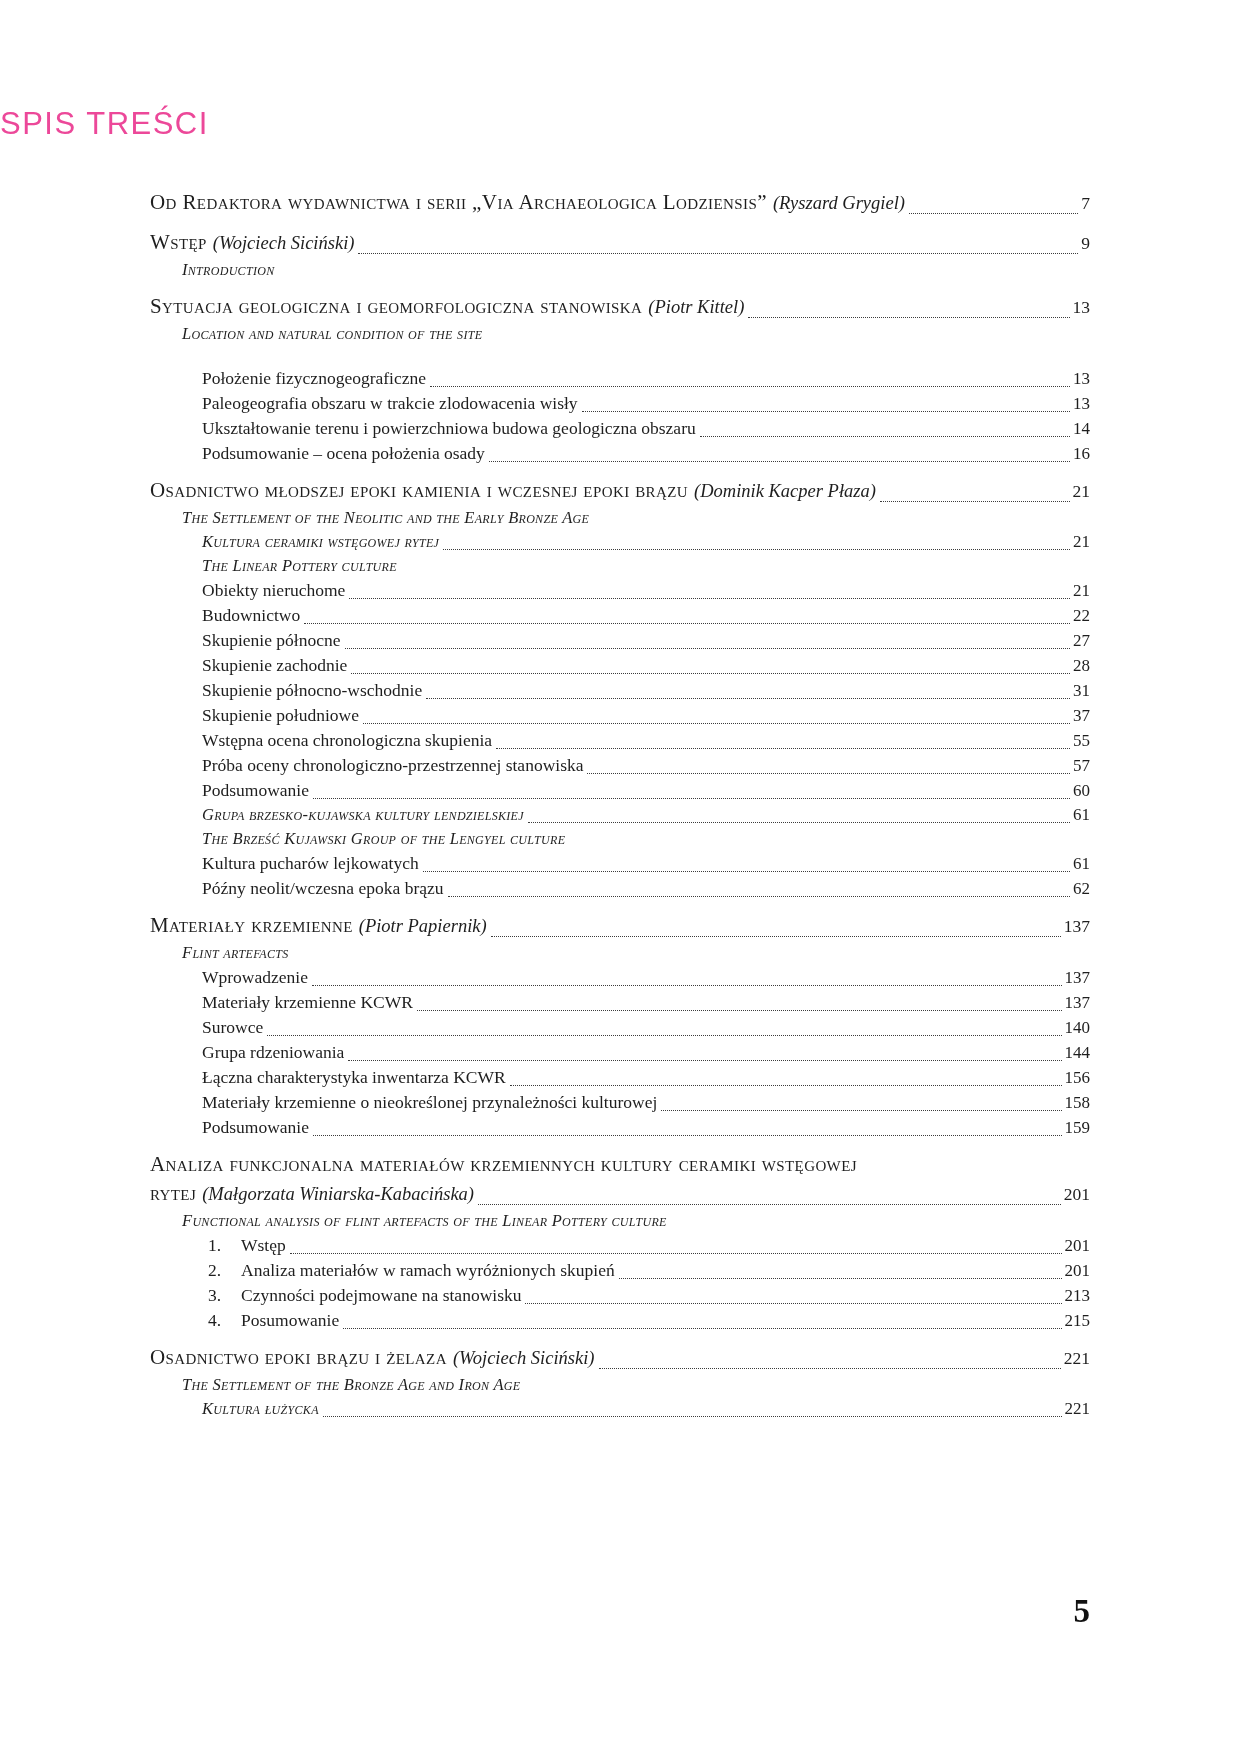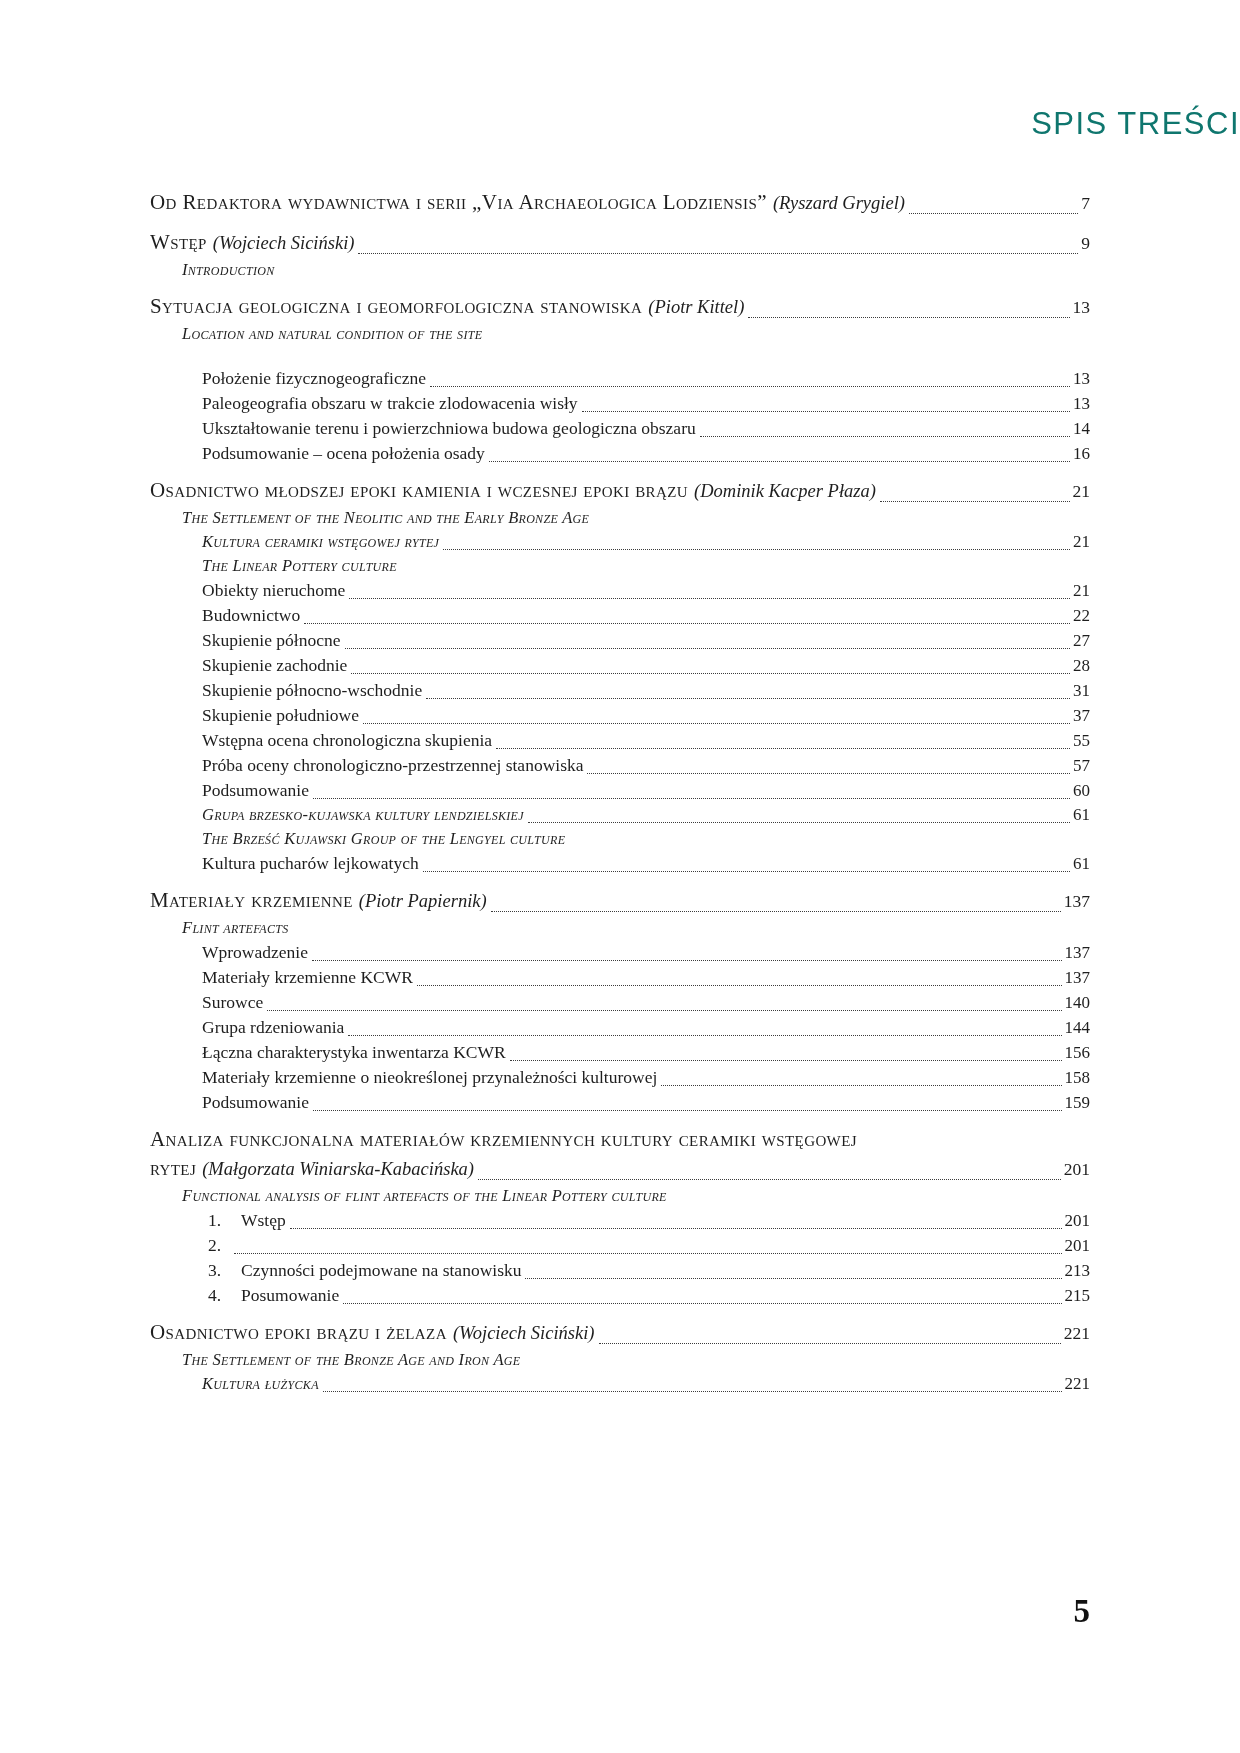--- a/index.html
+++ b/index.html
@@ -8,26 +8,26 @@
     position: relative;
     width: 1240px;
     height: 1753px;
     background: #ffffff;
     color: #1e1e1e;
     font-family: "Liberation Serif", serif;
     overflow: hidden;
   }
   .doc-title {
     margin-top: 106px;
-    text-align: right;
+    text-align: left;
     font-family: "Liberation Sans", sans-serif;
     font-weight: 300;
     font-size: 31px;
     letter-spacing: 1.5px;
-    color: #0f766e;
+    color: #ec4899;
   }
   .content {
     margin-left: 150px;
     width: 940px;
     margin-top: 46px;
   }
   .row {
     display: flex;
     align-items: baseline;
     line-height: 24px;
@@ -249,20 +249,25 @@
     <div class="row section-sc">
       <span class="t">The Brześć Kujawski Group of the Lengyel culture</span>
     </div>
 
     <div class="row section">
       <span class="t">Kultura pucharów lejkowatych</span>
       <span class="leader"></span>
       <span class="page-num">61</span>
     </div>
 
+    <div class="row section">
+      <span class="t">Późny neolit/wczesna epoka brązu</span>
+      <span class="leader"></span>
+      <span class="page-num">62</span>
+    </div>
 
     <div class="row chapter">
       <span class="t">Materiały krzemienne</span>
         <span class="author">(Piotr Papiernik)</span>
       <span class="leader"></span>
       <span class="page-num">137</span>
     </div>
 
     <div class="row chapter-en">
       <span class="t">Flint artefacts</span>
@@ -327,20 +332,21 @@
 
     <div class="row numbered">
       <span class="num">1.</span>
       <span class="t">Wstęp</span>
       <span class="leader"></span>
       <span class="page-num">201</span>
     </div>
 
     <div class="row numbered">
       <span class="num">2.</span>
+      <span class="t">Analiza materiałów w ramach wyróżnionych skupień</span>
       <span class="leader"></span>
       <span class="page-num">201</span>
     </div>
 
     <div class="row numbered">
       <span class="num">3.</span>
       <span class="t">Czynności podejmowane na stanowisku</span>
       <span class="leader"></span>
       <span class="page-num">213</span>
     </div>

